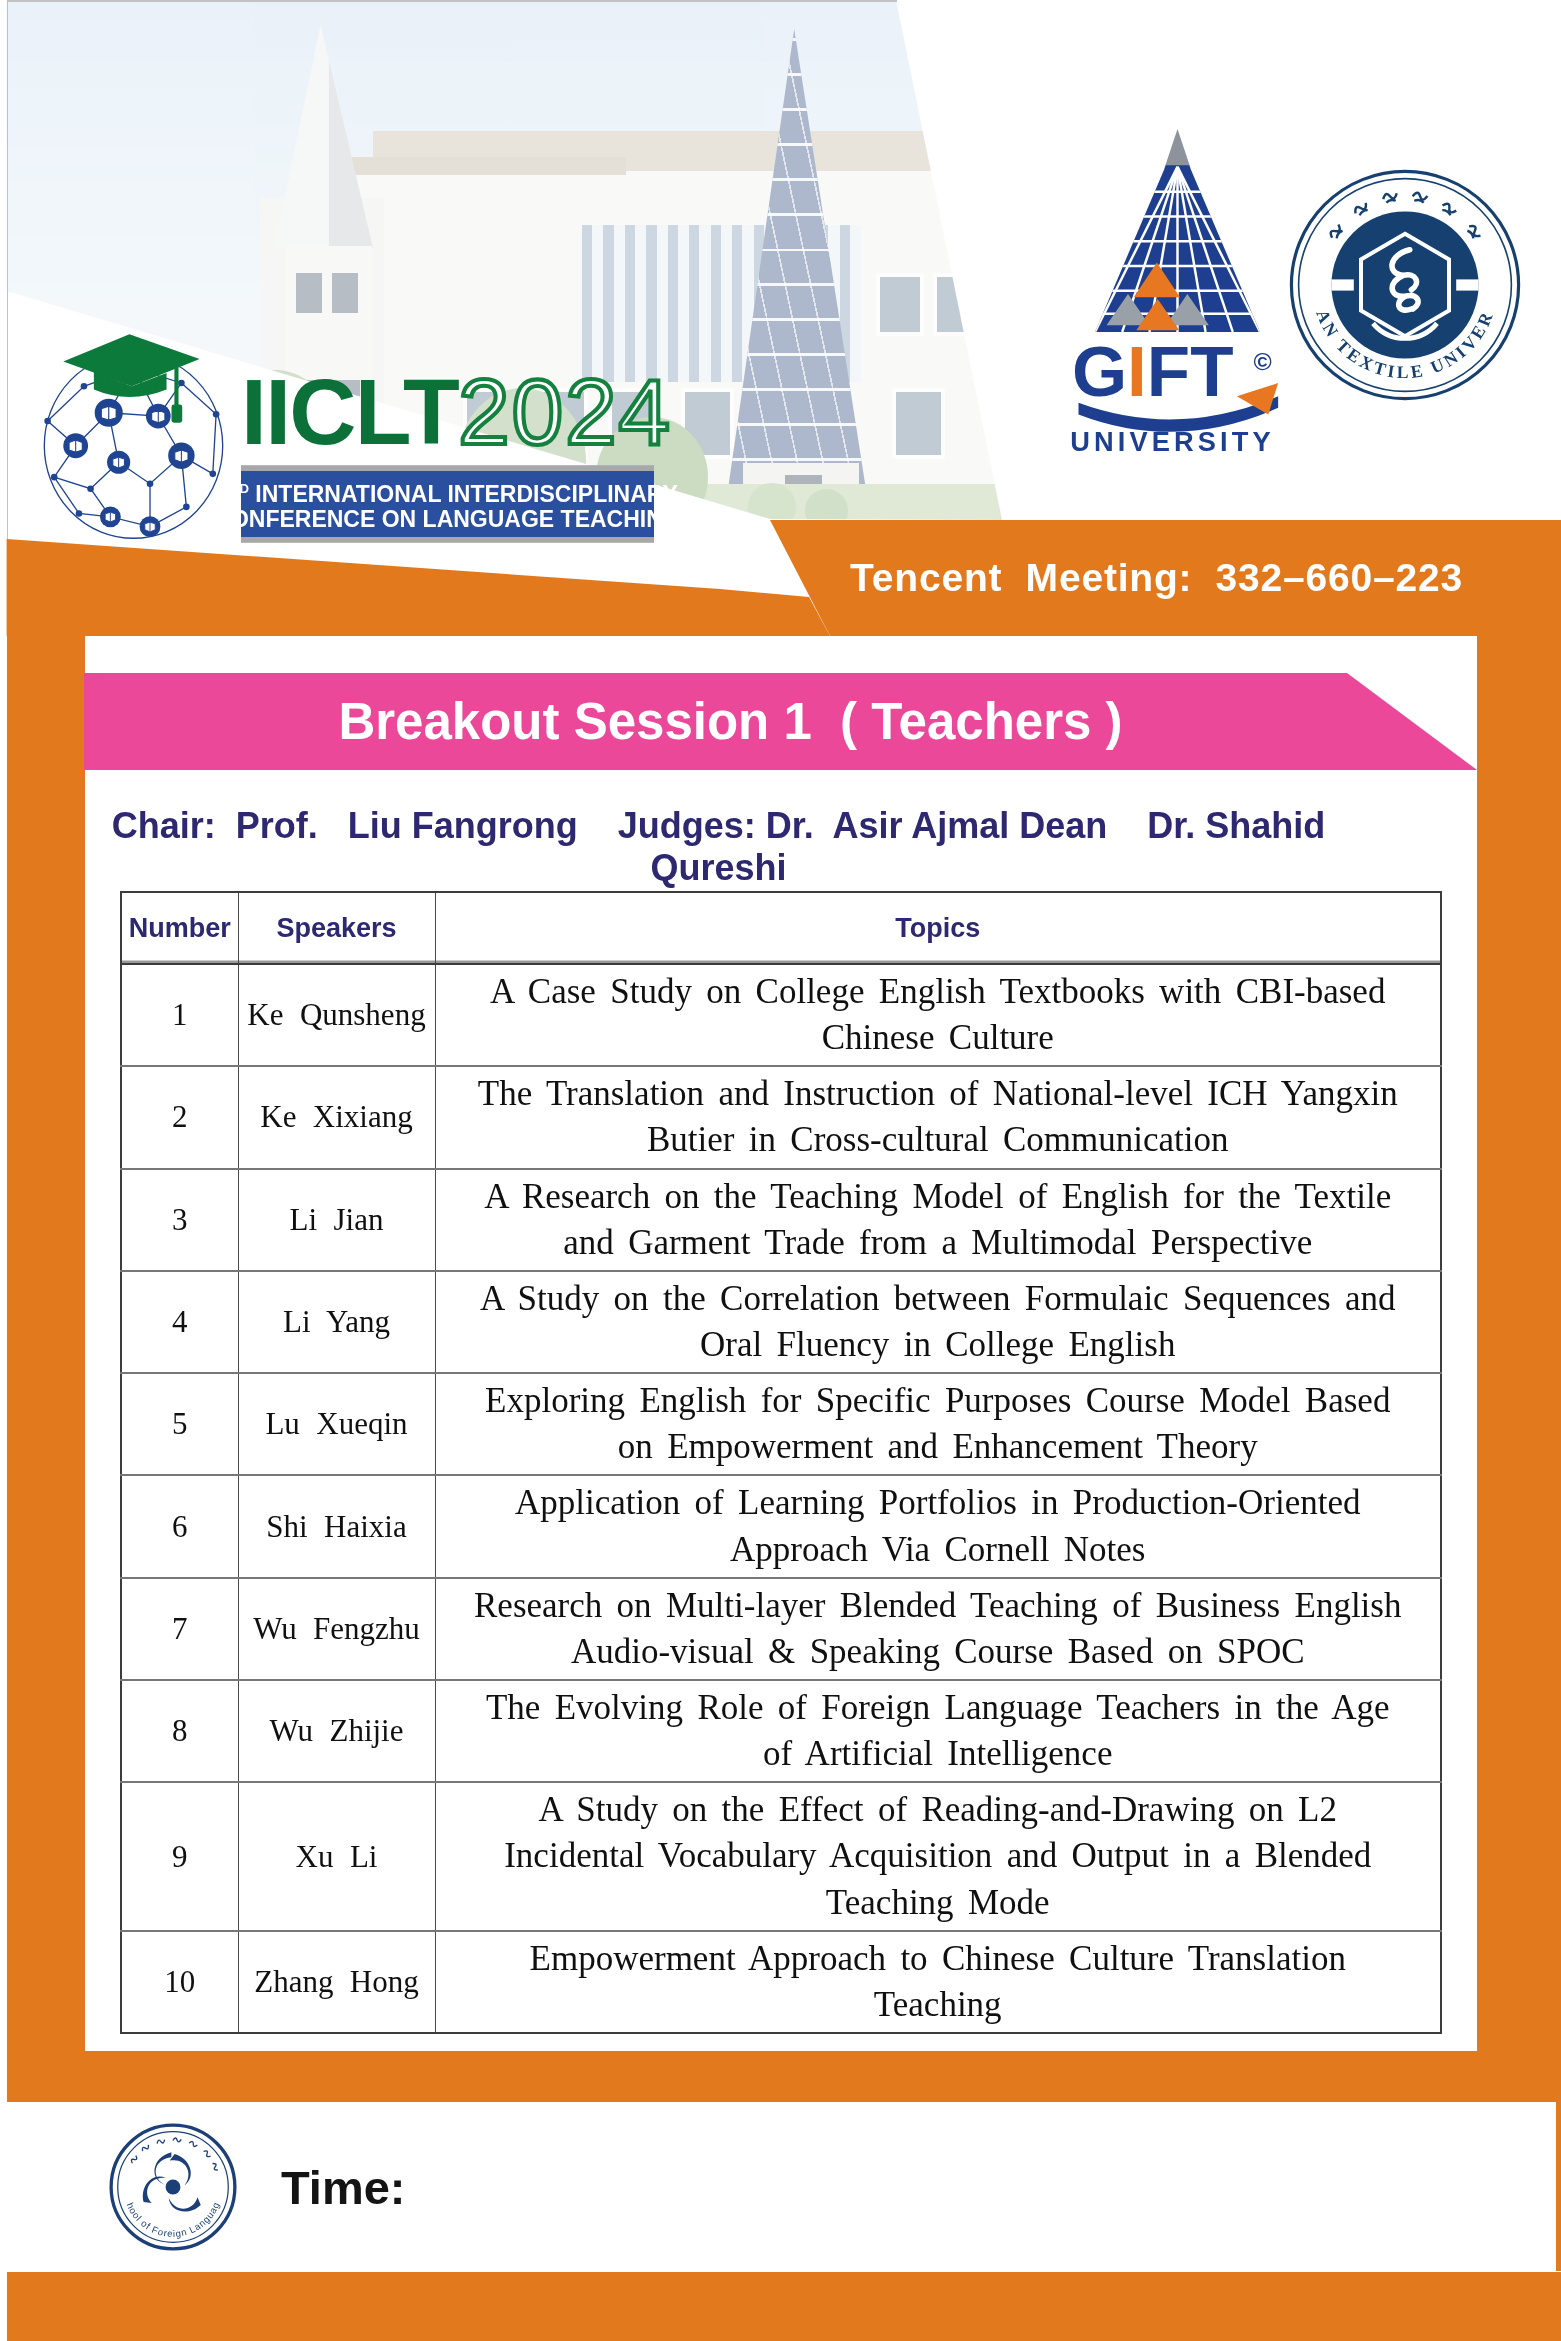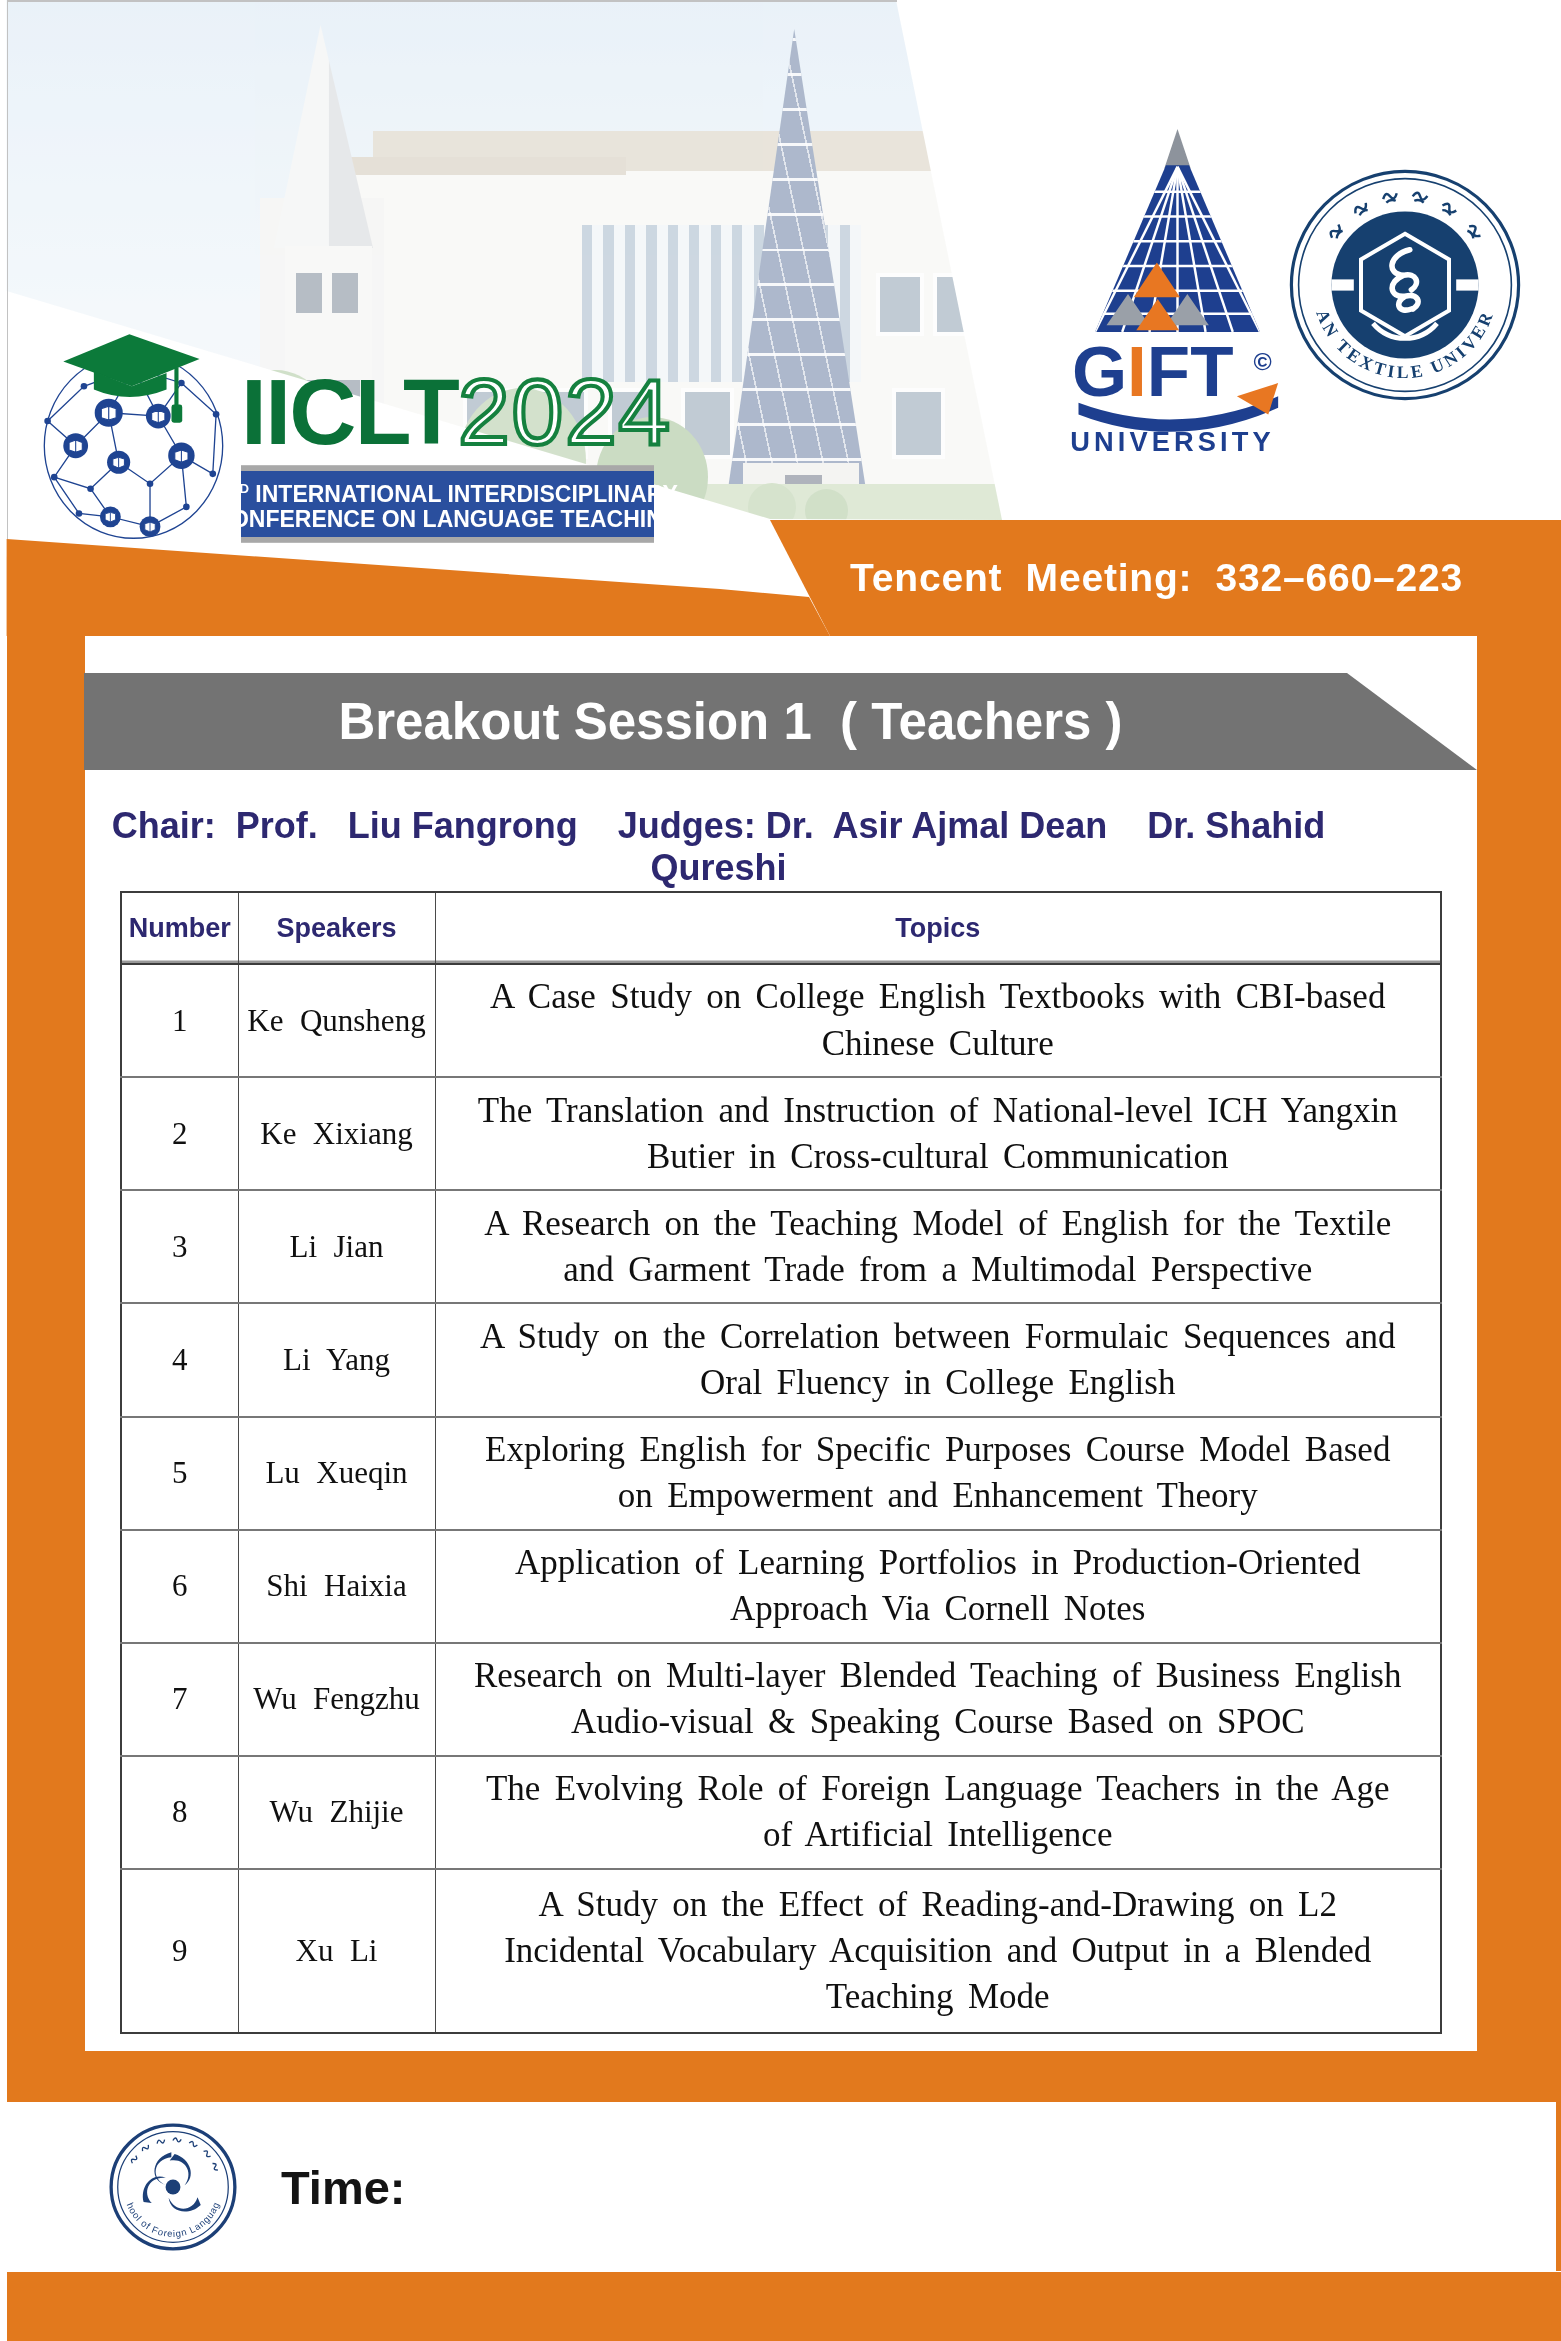--- a/index.html
+++ b/index.html
@@ -68,21 +68,21 @@
     left:241px;top:471px;width:413px;height:66px;background:#2a4f9e;
     box-shadow:0 -5.8px 0 #a8a8a8,0 5.8px 0 #a8a8a8;
     display:flex;flex-direction:column;justify-content:center;align-items:center;
     color:#ffffff;font-weight:bold;font-size:23px;line-height:25.6px;letter-spacing:0;
     font-stretch:condensed;text-align:center;white-space:nowrap;
   }
   #iiclt-banner sup{font-size:13.2px;}
 
   
   #session-banner{
-    left:84px;top:673px;width:1393px;height:97px;background:#737373;
+    left:84px;top:673px;width:1393px;height:97px;background:#ec4899;
     clip-path:polygon(0 0,1263px 0,1393px 97px,0 97px);
     display:flex;align-items:center;justify-content:center;
     color:#ffffff;font-size:51px;font-weight:bold;padding-right:100px;box-sizing:border-box;
   }
   #chair-line{
     left:84px;top:805px;width:1393px;height:50px;text-align:center;
     color:#2d2870;font-size:36px;font-weight:bold;padding-right:124px;box-sizing:border-box;
   }
 
   
@@ -354,20 +354,25 @@
         <tr>
           <td class="c0">8</td>
           <td class="c1">Wu Zhijie</td>
           <td class="c2">The Evolving Role of Foreign Language Teachers in the Age of Artificial Intelligence</td>
         </tr>
         <tr>
           <td class="c0">9</td>
           <td class="c1">Xu Li</td>
           <td class="c2">A Study on the Effect of Reading-and-Drawing on L2 Incidental Vocabulary Acquisition and Output in a Blended Teaching Mode</td>
         </tr>
+        <tr>
+          <td class="c0">10</td>
+          <td class="c1">Zhang Hong</td>
+          <td class="c2">Empowerment Approach to Chinese Culture Translation Teaching</td>
+        </tr>
       </tbody>
   </table>
 </div>
 
 <div id="sfl-logo" class="abs">
   <svg viewBox="-80 -80 160 160" width="132" height="132">
     <circle r="75" fill="#ffffff" stroke="#1c3f77" stroke-width="4"></circle>
     <circle r="67" fill="none" stroke="#1c3f77" stroke-width="1.5"></circle>
     <g fill="#1c3f77">
       <path d="M2,-40 C22,-34 28,-12 14,-2 C26,-18 14,-36 -4,-32 Z"></path>

